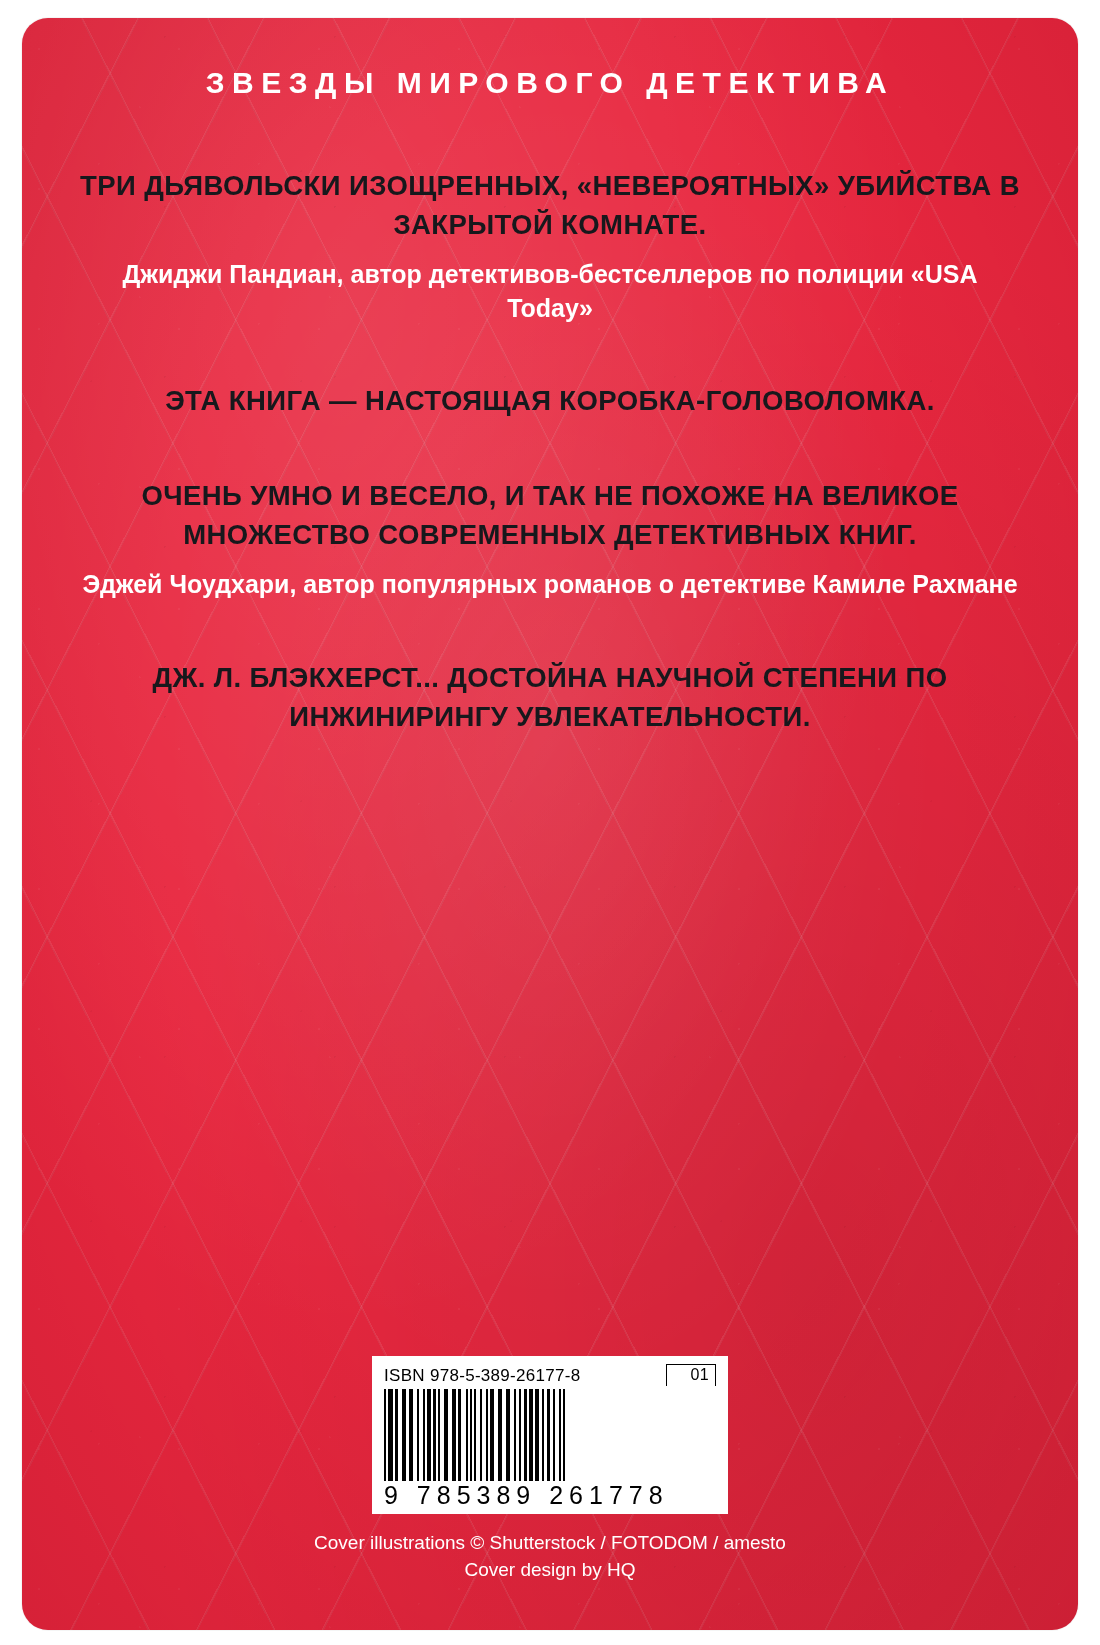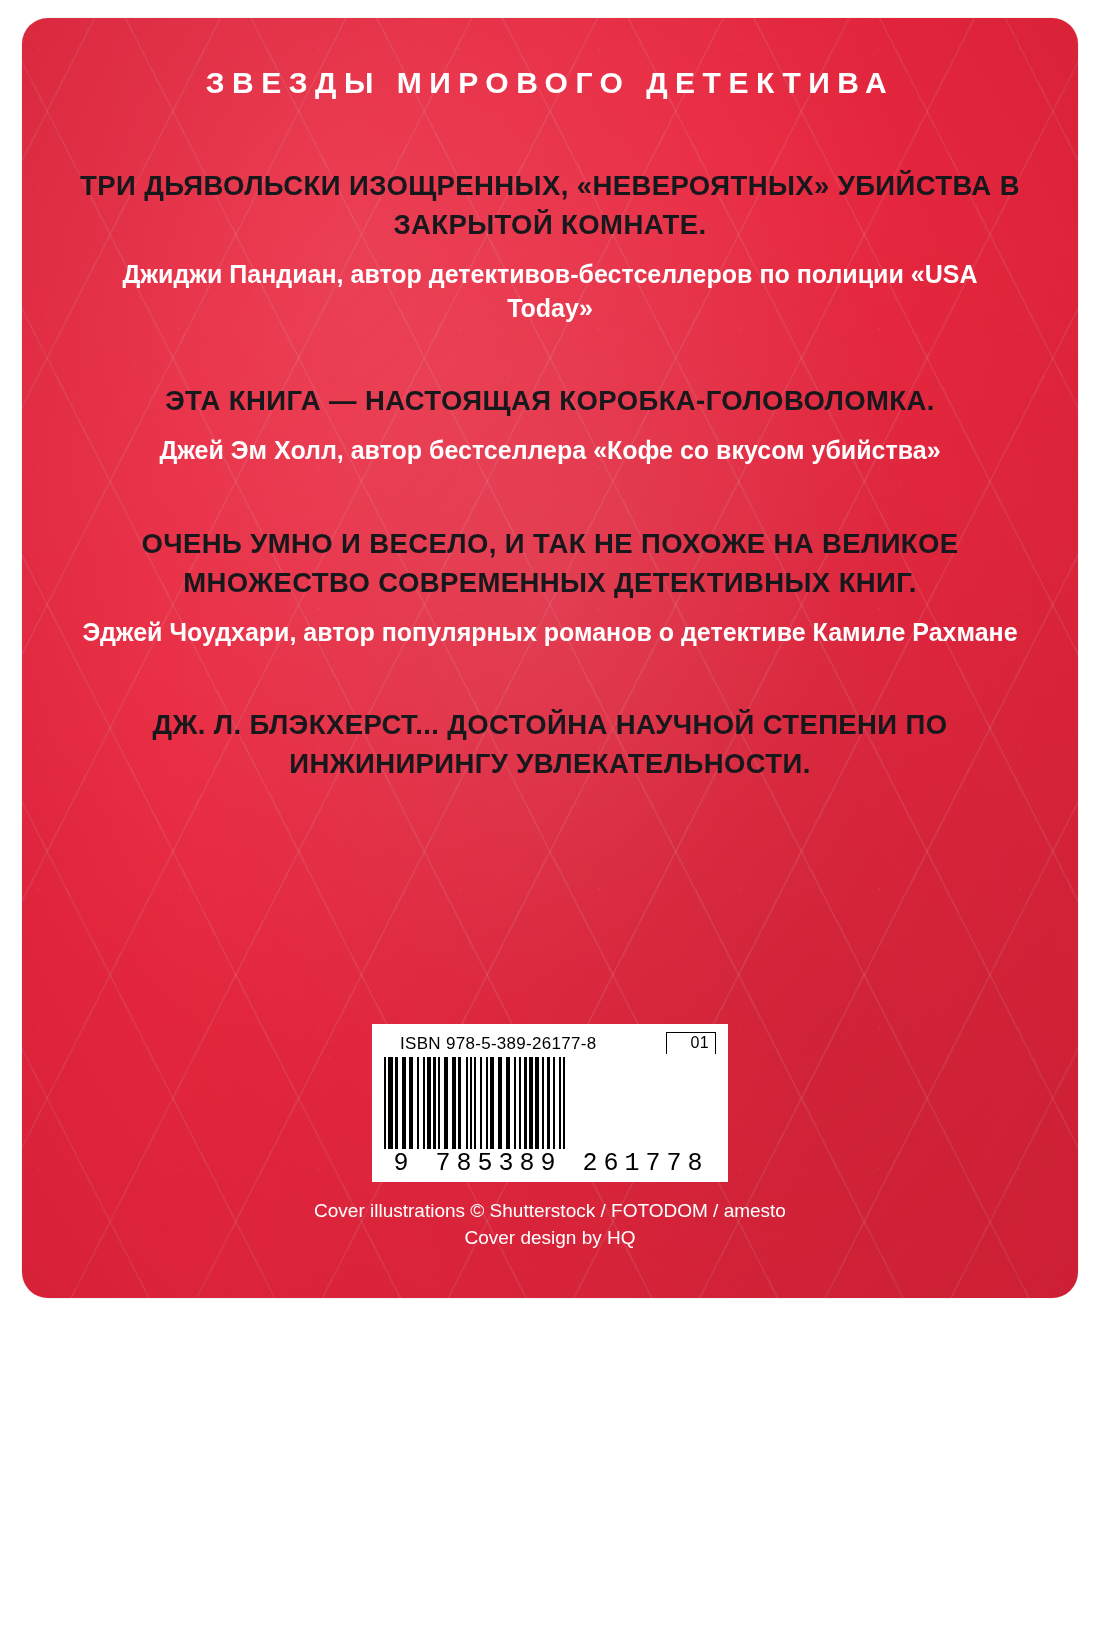--- a/index.html
+++ b/index.html
@@ -12,21 +12,21 @@
     height: 1645px;
     font-family: "Liberation Sans", sans-serif;
     overflow: hidden;
   }
 
   .cover {
     position: absolute;
     left: 22px;
     top: 18px;
     width: 1056px;
-    height: 1280px;
+    height: 1612px;
     border-radius: 26px;
     background:
       radial-gradient(ellipse at 30% 18%, rgba(255,255,255,0.10) 0%, rgba(255,255,255,0) 55%),
       radial-gradient(ellipse at 75% 78%, rgba(0,0,0,0.10) 0%, rgba(0,0,0,0) 60%),
       #e8273f;
     overflow: hidden;
     box-shadow: 0 0 0 1px rgba(0,0,0,0.04);
   }
 
   
@@ -128,46 +128,44 @@
   }
   .isbn-row {
     display: flex;
     align-items: flex-start;
     justify-content: space-between;
     font-family: "Liberation Sans", sans-serif;
     font-size: 17px;
     color: #000;
     letter-spacing: .3px;
     padding: 0 2px 3px 2px;
-    margin-left: 16px;
   }
   .isbn-box {
     border: 1px solid #000;
     border-bottom: none;
     padding: 1px 6px 2px 24px;
     font-size: 16px;
     line-height: 1.1;
   }
   .isbn-text { padding-top: 2px; }
 
   .bars {
     height: 92px;
     display: flex;
     align-items: stretch;
     gap: 0;
     padding: 0 2px;
   }
   .bar { background: #000; height: 100%; }
 
   .barcode-digits {
-    font-family: Liberation Mono, monospace;
+    font-family: Liberation Sans, sans-serif;
     font-size: 25px;
     letter-spacing: 6px;
     color: #000;
-    text-align: center;
     padding: 2px 0 0 2px;
     line-height: 1;
   }
 
   .credits {
     position: absolute;
     left: 0;
     right: 0;
     bottom: 46px;
     text-align: center;
@@ -191,21 +189,20 @@
 
     <div class="quotes">
 
       <div class="quote-block q1">
         <p class="quote-text">ТРИ ДЬЯВОЛЬСКИ ИЗОЩРЕННЫХ, «НЕВЕРОЯТНЫХ» УБИЙСТВА В ЗАКРЫТОЙ КОМНАТЕ.</p>
         <p class="quote-attr">Джиджи Пандиан, автор детективов-бестселлеров по полиции «USA Today»</p>
       </div>
 
       <div class="quote-block">
         <p class="quote-text">ЭТА КНИГА — НАСТОЯЩАЯ КОРОБКА-ГОЛОВОЛОМКА.</p>
-        <p class="quote-attr">Джей Эм Холл, автор бестселлера «Кофе со вкусом убийства»</p>
       </div>
 
 
       <div class="quote-block">
         <p class="quote-text">ОЧЕНЬ УМНО И ВЕСЕЛО, И ТАК НЕ ПОХОЖЕ НА ВЕЛИКОЕ МНОЖЕСТВО СОВРЕМЕННЫХ ДЕТЕКТИВНЫХ КНИГ.</p>
         <p class="quote-attr">Эджей Чоудхари, автор популярных романов о детективе Камиле Рахмане</p>
       </div>
 
       <div class="quote-block q5">
         <p class="quote-text">ДЖ. Л. БЛЭКХЕРСТ... ДОСТОЙНА НАУЧНОЙ СТЕПЕНИ ПО ИНЖИНИРИНГУ УВЛЕКАТЕЛЬНОСТИ.</p>

